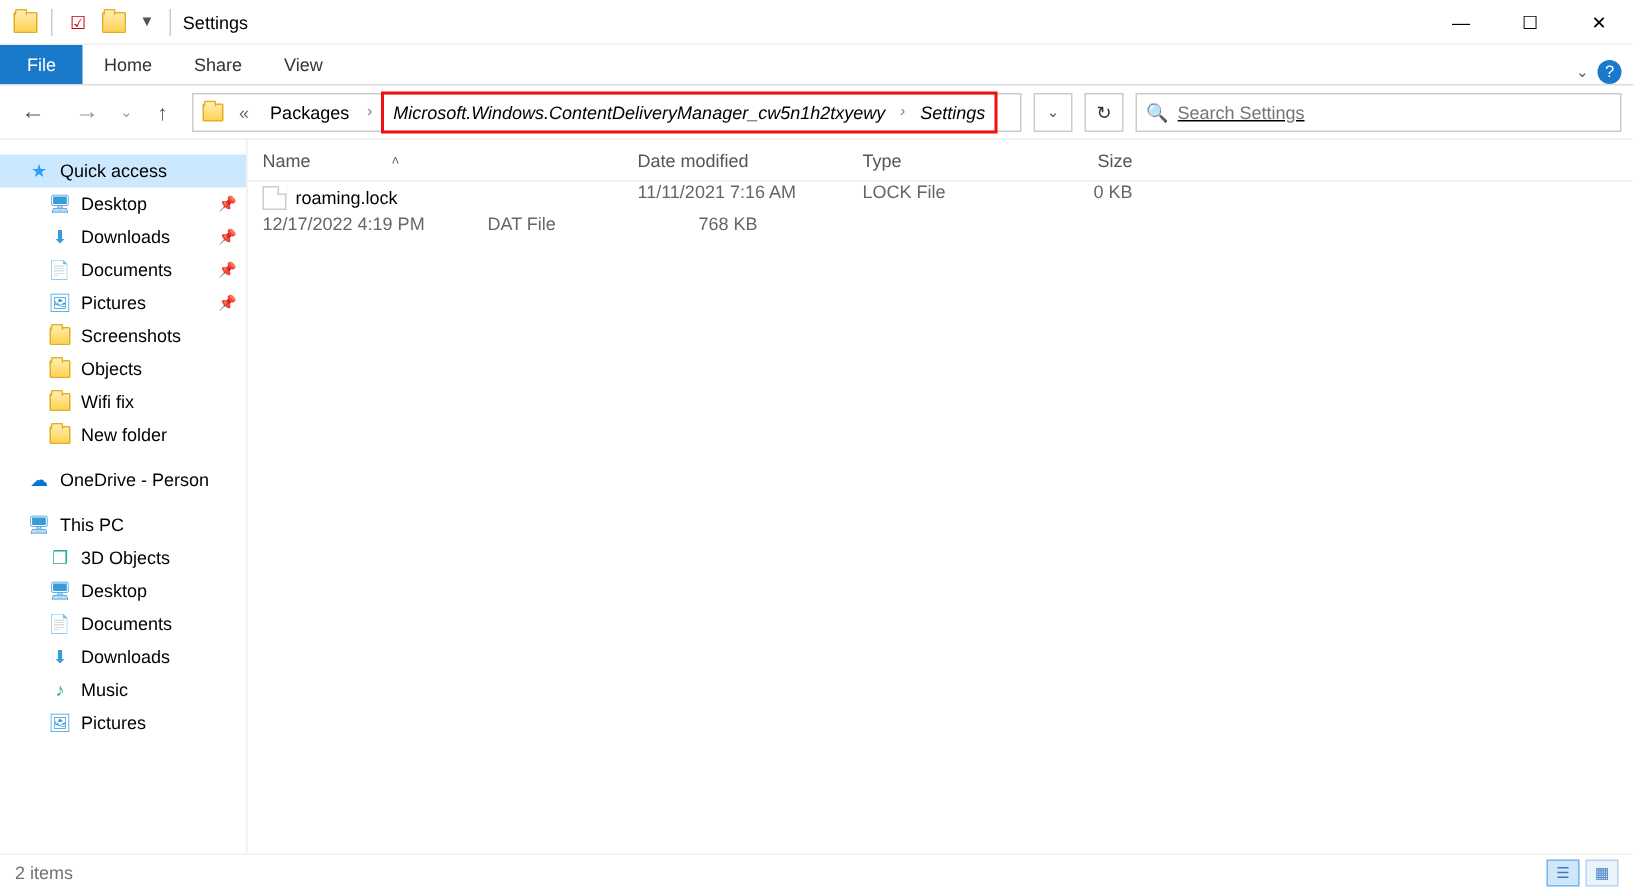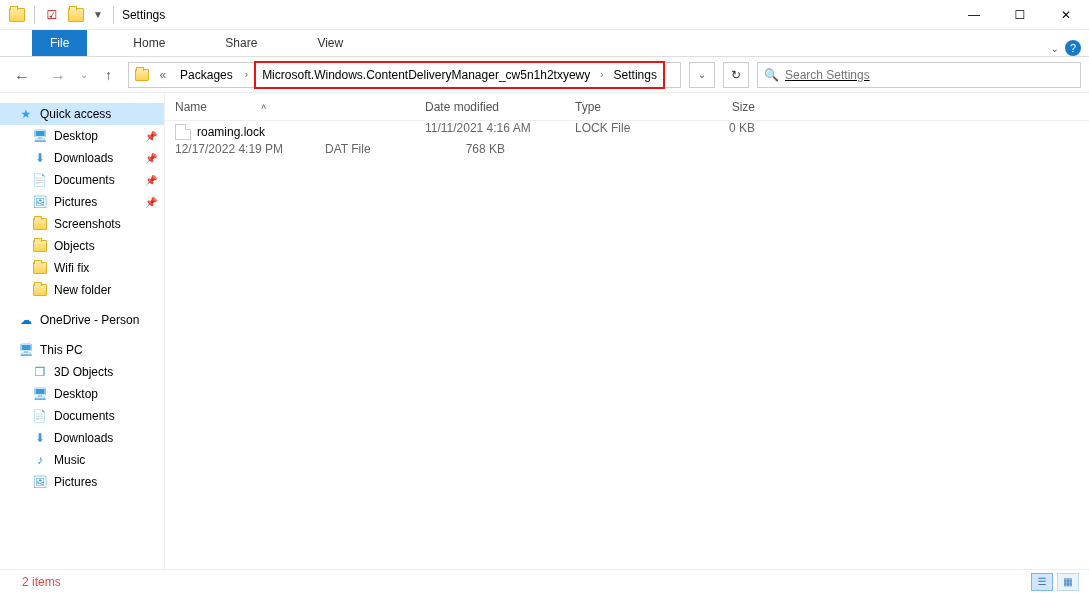--- a/index.html
+++ b/index.html
@@ -13,36 +13,36 @@
   .folder-glyph::before { content:""; position:absolute; top:-3px; left:0; width:6px; height:3px; background:#ffe9a6; border:1px solid #e0b020; border-bottom:none; border-radius:1px 1px 0 0;}
   .check-red { font-size:12px; color:#c00; }
   .title-caret { font-size:10px; color:#555; padding:0 4px;}
   .title-sep { width:1px; height:18px; background:#ccc; margin:0 4px;}
   .title-text { font-size:12px; color:#000; padding-left:2px;}
   .winbtns { display:flex; }
   .winbtn { width:46px; height:30px; display:flex; align-items:center; justify-content:center; font-size:12px; color:#000; }
 
   
   .ribbon { height: 27px; display:flex; align-items:flex-end; border-bottom:1px solid #ddd; }
-  .tab { padding: 6px 14px; font-size:12px; color:#333;margin-left:32px; }
+  .tab { padding: 6px 14px; font-size:12px; color:#333; }
   .tab.file { background:#1979ca; color:#fff; padding: 6px 18px; }
   .ribbon-right { margin-left:auto; display:flex; align-items:center; gap:6px; padding-right:8px;}
   .chev-down { font-size:10px; color:#555; }
   .help-circ { width:16px; height:16px; border-radius:50%; background:#1979ca; color:#fff; font-size:11px; display:flex; align-items:center; justify-content:center; }
 
   
   .navrow { height: 36px; display:flex; align-items:center; gap:8px; padding: 0 8px; border-bottom:1px solid #eee; }
   .nav-arrow { width:28px; height:28px; display:flex; align-items:center; justify-content:center; font-size:16px; color:#999; }
   .nav-arrow.enabled { color:#555; }
   .nav-up { font-size:14px; color:#555; width:24px; text-align:center;}
   .addressbar { flex:1; height:26px; border:1px solid #ccc; display:flex; align-items:center; padding-left:4px; background:#fff; gap:2px; }
   .addr-ico { width:18px; display:flex; align-items:center; justify-content:center;}
   .addr-seg { padding: 0 6px; font-size:12px; color:#000; white-space:nowrap; }
   .addr-caret { font-size:10px; color:#777; padding:0 4px; }
-  .addr-highlight { border:2px solid #e11; padding:0 0; height:28px; margin-top:-2px; margin-bottom:-2px; display:flex; align-items:center; }
+  .addr-highlight { border:2px solid #e11; padding:0 0; height:28px; margin-top:-2px; margin-bottom:-2px; display:flex; align-items:center;font-style:italic; }
   .addr-dd { width:26px; height:26px; border:1px solid #ccc; display:flex; align-items:center; justify-content:center; background:#fff; font-size:10px; color:#555;}
   .addr-refresh { width:26px; height:26px; border:1px solid #ccc; display:flex; align-items:center; justify-content:center; background:#fff; font-size:12px; color:#333;}
   .searchbox { width:324px; height:26px; border:1px solid #ccc; display:flex; align-items:center; padding:0 6px; color:#777; gap:6px;}
   .searchbox input { border:none; outline:none; flex:1; font-size:12px;text-decoration:underline; }
 
   
   .main { flex:1; display:flex; min-height:0; }
   .sidebar { width:165px; border-right:1px solid #eee; overflow-y:auto; padding-top:10px; padding-bottom:10px;}
   .sb-group { margin-bottom:8px; }
   .sb-item { display:flex; align-items:center; gap:6px; padding: 3px 0 3px 18px; font-size:12px; color:#000; white-space:nowrap; position:relative;}
@@ -70,21 +70,21 @@
   .sort-caret { font-size:9px; color:#666; margin-left:40px;}
   .filerow { display:flex; height:21px; padding-left:10px; font-size:12px;}
   .filerow .col-name { display:flex; align-items:center; gap:6px;}
   .filerow .col-date, .filerow .col-type { color:#666; }
   .filerow .col-size { color:#666; }
   .file-ico { width:16px; height:16px; border:1px solid #ccc; background:#fff; position:relative;}
   .file-ico::after { content:""; position:absolute; right:-1px; top:-1px; width:5px; height:5px; background:#fff; border-left:1px solid #ccc; border-bottom:1px solid #ccc;}
 
   
   .statusbar { height:24px; border-top:1px solid #eee; display:flex; align-items:center; justify-content:space-between; padding:0 10px; font-size:12px;}
-  .status-left { color:#ef4444;margin-left:12px; }
+  .status-left { color:#737373; }
   .viewbtns { display:flex; gap:4px; }
   .viewbtn { width:22px; height:18px; border:1px solid #b8d6f2; display:flex; align-items:center; justify-content:center; font-size:10px; color:#3a7bbf; background:#eaf3fc; }
   .viewbtn.active { background:#cfe6fb; border-color:#7ab6ea; }
 </style>
 </head>
 <body>
 
 <div class="titlebar">
   <div class="titlebar-left">
     <div class="qat-btn">
@@ -249,21 +249,21 @@
       <div class="col-date">Date modified</div>
       <div class="col-type">Type</div>
       <div class="col-size">Size</div>
     </div>
 
     <div class="filerow">
       <div class="col-name">
         <span class="file-ico"></span>
         <span>roaming.lock</span>
       </div>
-      <div class="col-date">11/11/2021 4:16 AM</div>
+      <div class="col-date">11/11/2021 7:16 AM</div>
       <div class="col-type">LOCK File</div>
       <div class="col-size">0 KB</div>
     </div>
 
     <div class="filerow">
       <div class="col-date">12/17/2022 4:19 PM</div>
       <div class="col-type">DAT File</div>
       <div class="col-size">768 KB</div>
     </div>
   </div>

